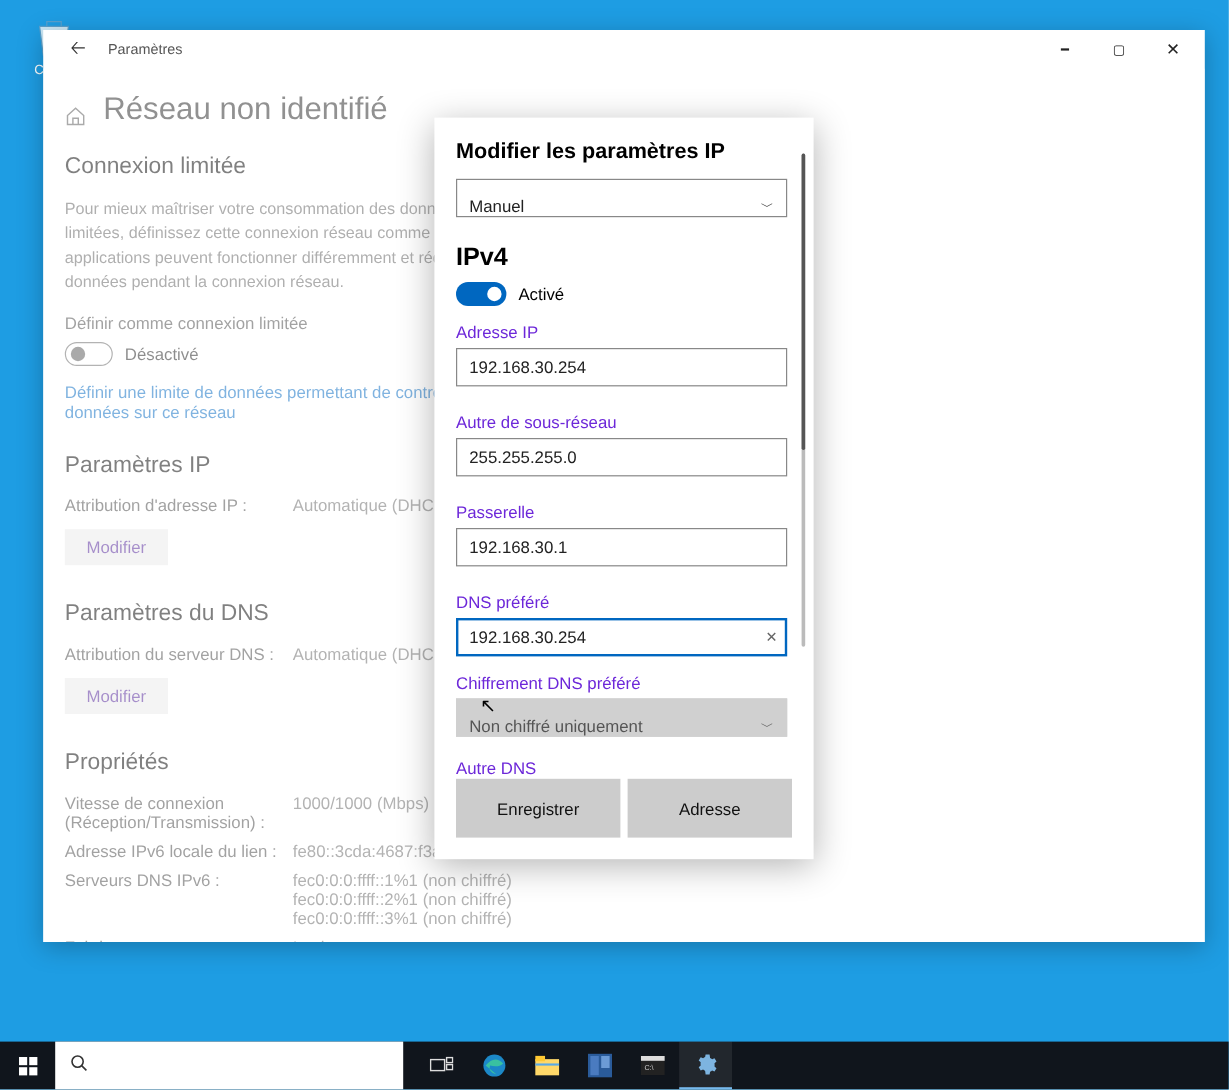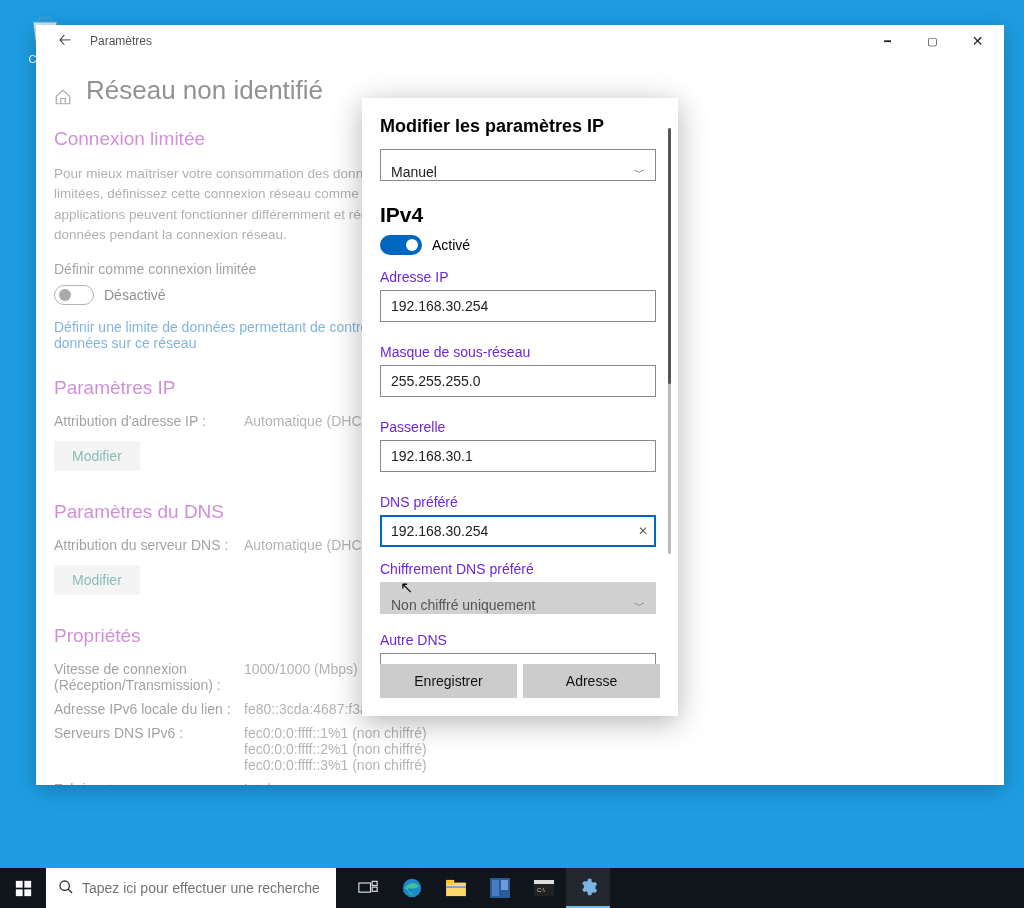--- a/index.html
+++ b/index.html
@@ -17,51 +17,51 @@
 .titlebar .title { font-size: 12px; color: #555; margin-left: 10px; flex:1; }
 .winbtns { display: flex; }
 .winbtn { width: 45px; height: 30px; display:flex; align-items:center; justify-content:center; font-size: 11px; color:#222; }
 .winbtn.close { font-size:14px; }
 
 .content { padding: 18px 18px 0 18px; flex:1; overflow:hidden; position:relative; color:#1a1a1a; }
 .header-row { display:flex; align-items:flex-end; gap:14px; margin-bottom: 22px; }
 .home-icon { width:18px; height:18px; color:#666; }
 .page-title { font-size: 26px; font-weight: 400; color:#222; }
 
-.section-head { font-size: 19px; font-weight: 400; color:#a21caf; margin: 12px 0 14px; }
+.section-head { font-size: 19px; font-weight: 400; color:#000000; margin: 12px 0 14px; }
 .muted { color: #5f5f5f; font-size: 13.5px; line-height: 1.5; }
 .label-row { color:#444; font-size: 14px; margin: 16px 0 8px; }
 .toggle-row { display:flex; align-items:center; gap:10px; margin-bottom: 14px; }
 .toggle { width: 40px; height: 20px; border:1px solid #666; border-radius: 10px; position:relative; background:#fff; }
 .toggle .knob { width:12px; height:12px; border-radius:50%; background:#555; position:absolute; top:3px; left:4px; }
 .linklike { color:#0067c0; font-size: 14px; }
 .kv { display:flex; font-size: 14px; color:#555; margin: 8px 0; }
 .kv .k { width: 190px; color:#444; }
 .kv .v { color:#666; }
-.btn-plain { background:#e9e9e9; border:none; padding:7px 18px; font-size:14px; color:#0f766e; margin-top:4px; }
+.btn-plain { background:#e9e9e9; border:none; padding:7px 18px; font-size:14px; color:#4c1d95; margin-top:4px; }
 
 
 .overlay { position:absolute; inset:0; background: rgba(255,255,255,0.5); }
 .modal { position:absolute; top:98px; left:362px; width:316px; height:618px; background:#fff; box-shadow: 0 6px 28px rgba(0,0,0,0.3); display:flex; flex-direction:column; }
 .modal-inner { padding: 18px 18px 10px 18px; flex:1; overflow:hidden; border-right: 4px solid rgba(0,0,0,0); position:relative; }
 .scrollbit { position:absolute; right:3px; top:30px; bottom:110px; width:3px; background:#bbb; border-radius:2px; }
 .scrollbit .thumb { position:absolute; top:0; width:3px; height:60%; background:#555; border-radius:2px; }
 .modal h3 { font-size: 18px; font-weight:600; margin-bottom: 12px; }
 .sel { width:100%; height:32px; border:1px solid #888; display:flex; align-items:flex-end; justify-content:space-between; padding:0 10px; font-size:14px; color:#222; background:#fff; }
 .sel.disabled { background:#d0d0d0; color:#555; border-color:#d0d0d0; }
 .proto-head { font-size: 21px; font-weight:600; margin: 22px 0 8px; }
 .toggle-on { width: 42px; height: 20px; border-radius: 10px; background:#0067c0; position:relative; }
 .toggle-on .knob { width:12px; height:12px; border-radius:50%; background:#fff; position:absolute; top:4px; right:4px; }
 .fld-label { font-size: 14px; color:#6d28d9; margin: 14px 0 5px; }
 .fld-input { width:100%; height:32px; border:1px solid #888; padding:0 10px; font-size:14px; color:#222; }
 .fld-input.focused { border:2px solid #0067c0; padding:0 9px; position:relative; }
 .clear-x { position:absolute; right:8px; top:50%; transform:translateY(-50%); font-size:12px; color:#666; }
 .input-wrap { position:relative; }
 .modal-actions { display:flex; border-top:0; padding: 0 18px 18px; gap:0; }
-.modal-actions button { flex:1; height:34px; background:#ccc; border:none; font-size:14px; color:#111; }
+.modal-actions button { flex:1; height:49px; background:#ccc; border:none; font-size:14px; color:#111; }
 .modal-actions button + button { margin-left: 6px; }
 
 
 .cursor { position:absolute; top:578px; left:400px; font-size:16px; color:#000; pointer-events:none; z-index:200; }
 
 
 .taskbar { position:absolute; bottom:0; left:0; right:0; height:40px; background:#10151c; display:flex; align-items:center; }
 .start { width:46px; height:40px; display:flex; align-items:center; justify-content:center; }
 .start svg { width:17px; height:17px; }
 .search { height:40px; width:290px; background:#fff; display:flex; align-items:center; gap:8px; padding:0 12px; }
@@ -175,21 +175,21 @@
     <div class="toggle-row">
       <div class="toggle-on">
           <div class="knob"></div>
         </div>
       <span style="font-size:14px;">Activé</span>
     </div>
 
     <div class="fld-label">Adresse IP</div>
     <input class="fld-input" value="192.168.30.254" style="">
 
-    <div class="fld-label" style="margin-top:22px;">Masque de sous-réseau</div>
+    <div class="fld-label" style="margin-top:22px;">Autre de sous-réseau</div>
     <input class="fld-input" value="255.255.255.0" style="">
 
     <div class="fld-label" style="margin-top:22px;">Passerelle</div>
     <input class="fld-input" value="192.168.30.1" style="">
 
     <div class="fld-label" style="margin-top:22px;">DNS préféré</div>
     <div class="input-wrap">
       <input class="fld-input focused" value="192.168.30.254" style="">
       <span class="clear-x">✕</span>
     </div>
@@ -222,21 +222,20 @@
         <rect x="11" y="11" width="8" height="8" fill="#fff"></rect>
       </svg>
   </div>
   <div class="search">
     <span class="icon">
       <svg width="16" height="16" viewBox="0 0 24 24" fill="none" stroke="#333" stroke-width="2">
           <circle cx="10" cy="10" r="7"></circle>
           <line x1="15" y1="15" x2="21" y2="21"></line>
         </svg>
     </span>
-    <input placeholder="Tapez ici pour effectuer une recherche" style="">
   </div>
   <div class="tb-icons">
     <div class="tb-icon">
       <svg width="20" height="16" viewBox="0 0 24 18" fill="none" stroke="#ddd" stroke-width="1.4">
           <rect x="1" y="3" width="14" height="11"></rect>
           <rect x="17" y="1" width="6" height="5"></rect>
           <rect x="17" y="8" width="6" height="5"></rect>
         </svg>
     </div>
     <div class="tb-icon">

